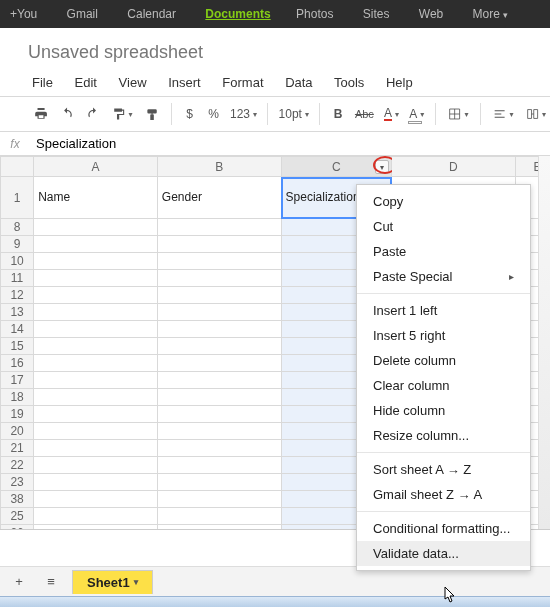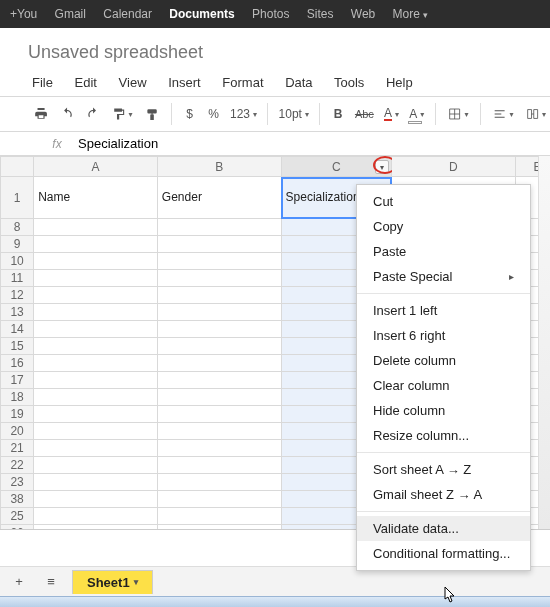--- a/index.html
+++ b/index.html
@@ -1,34 +1,34 @@
 <!DOCTYPE html>
 <html><head>
 <meta charset="utf-8">
 <style>
   * { box-sizing: border-box; }
   html, body { margin:0; padding:0; font-family: Arial, sans-serif; font-size:13px; color:#222; background:#fff; width:550px; height:607px; overflow:hidden; }
   
   .nav-bar { background:#2d2d2d; color:#bbb; height:28px; line-height:28px; padding:0 10px; font-size:12px; }
-  .nav-bar span { margin-right:14px; cursor:pointer; }
-  .nav-bar .active { color:#ffffff; font-weight:bold; margin-right:14px; }
+  .nav-bar span { margin-right:26px; cursor:pointer; }
+  .nav-bar .active { color:#84cc16; font-weight:bold; margin-right:22px;text-decoration:underline; }
   .nav-bar .more::after { content:"▾"; font-size:9px; margin-left:3px; }
   
   .doc-title { padding:14px 0 6px 28px; font-size:18px; color:#777;}
   
   .menu-bar { padding:6px 2px 6px 32px; font-size:13px; color:#333; }
   .menu-bar span { margin-right:18px; cursor:pointer; }
   
   .toolbar { border-top:1px solid #d9d9d9; border-bottom:1px solid #d9d9d9; height:36px; display:flex; align-items:center; padding-left:30px; gap:4px; color:#555; font-size:12px;}
   .tb-btn { display:inline-flex; align-items:center; justify-content:center; min-width:20px; height:24px; padding:0 4px; cursor:pointer; border-radius:2px;}
   .tb-sep { width:1px; height:22px; background:#ddd; margin:0 4px; }
   .drop::after { content:"▾"; font-size:8px; margin-left:3px; color:#666;}
   svg.ic { width:16px; height:16px; }
   
-  .formula-bar { display:flex; align-items:center; border-bottom:1px solid #d9d9d9; height:24px;padding-left:42px;}
+  .formula-bar { display:flex; align-items:center; border-bottom:1px solid #d9d9d9; height:24px;}
   .fx-label { width:30px; text-align:center; color:#999; font-style:italic; font-size:12px;}
   .fx-input { flex:1; border:none; outline:none; height:100%; font-size:13px; padding-left:6px;}
   
   .grid-area { position:relative; height:374px; overflow:hidden; border-bottom:1px solid #ccc;}
   .grid-table { border-collapse:collapse; table-layout:fixed; width:560px;}
   .grid-table th, .grid-table td { border:1px solid #d9d9d9; font-size:12px; padding:0; height:17px; }
   .grid-table .colhead th { background:#f3f3f3; color:#666; font-weight:normal; text-align:center; height:20px; position:relative;}
   .row-head { background:#f3f3f3; color:#666; text-align:center; width:30px; font-weight:normal;}
   .colA{width:112px;} .colB{width:112px;} .colC{width:100px;} .colD{width:112px;} .colE{width:40px;}
   .col-selected-hdr { background:#e4e4e4 !important; }
@@ -339,39 +339,39 @@
           <td class="col-selected-cell"></td>
           <td></td>
           <td></td>
         </tr>
       </tbody>
   </table>
   <div class="scroll-hint"></div>
 </div>
 
 <div class="context-menu">
+  <div class="cm-item">Copy</div>
   <div class="cm-item">Cut</div>
-  <div class="cm-item">Copy</div>
   <div class="cm-item">Paste</div>
   <div class="cm-item cm-sub">
       <span>Paste Special</span>
     </div>
   <div class="cm-sep"></div>
   <div class="cm-item">Insert 1 left</div>
-  <div class="cm-item">Insert 6 right</div>
+  <div class="cm-item">Insert 5 right</div>
   <div class="cm-item">Delete column</div>
   <div class="cm-item">Clear column</div>
   <div class="cm-item">Hide column</div>
   <div class="cm-item">Resize column...</div>
   <div class="cm-sep"></div>
   <div class="cm-item">Sort sheet A → Z</div>
   <div class="cm-item">Gmail sheet Z → A</div>
   <div class="cm-sep"></div>
+  <div class="cm-item">Conditional formatting...</div>
   <div class="cm-item cm-hover">Validate data...</div>
-  <div class="cm-item">Conditional formatting...</div>
 </div>
 
 <svg class="cursor-img" width="18" height="20" viewBox="0 0 18 20">
   <path fill="#fff" stroke="#000" stroke-width="1" d="M5 1 L5 13 L8 11 L10 16 L12 15 L10 10 L14 10 Z"></path>
 </svg>
 
 <div class="sheet-bar">
   <div class="sheet-btn">+</div>
   <div class="sheet-btn">≡</div>
   <div class="sheet-tab">

